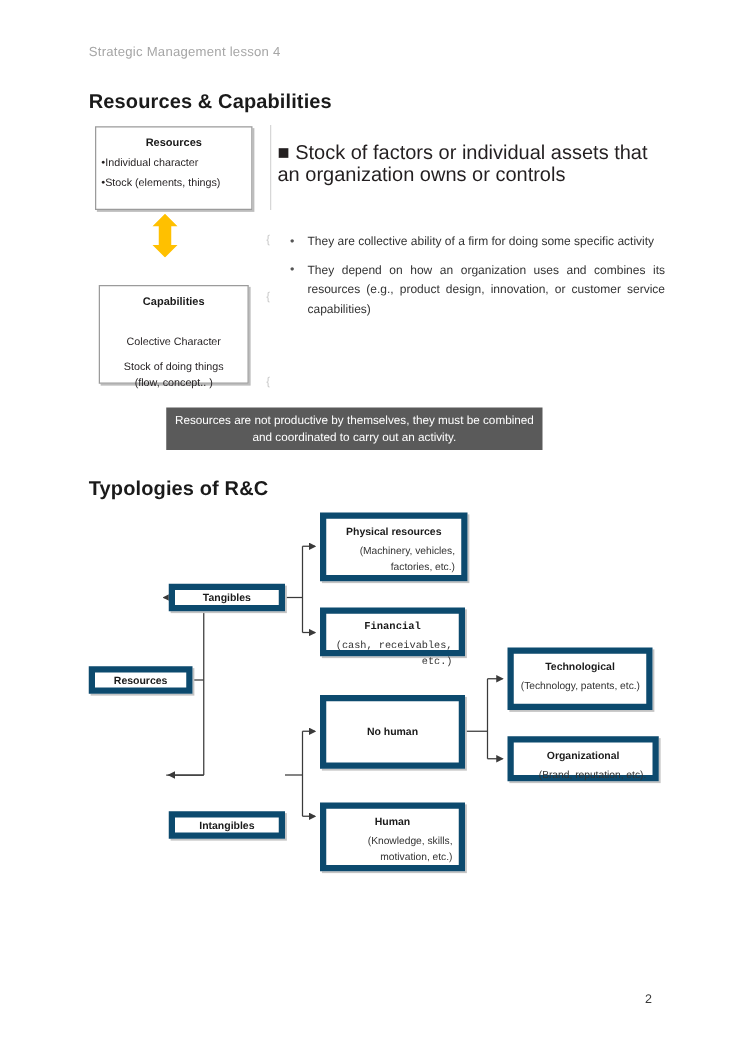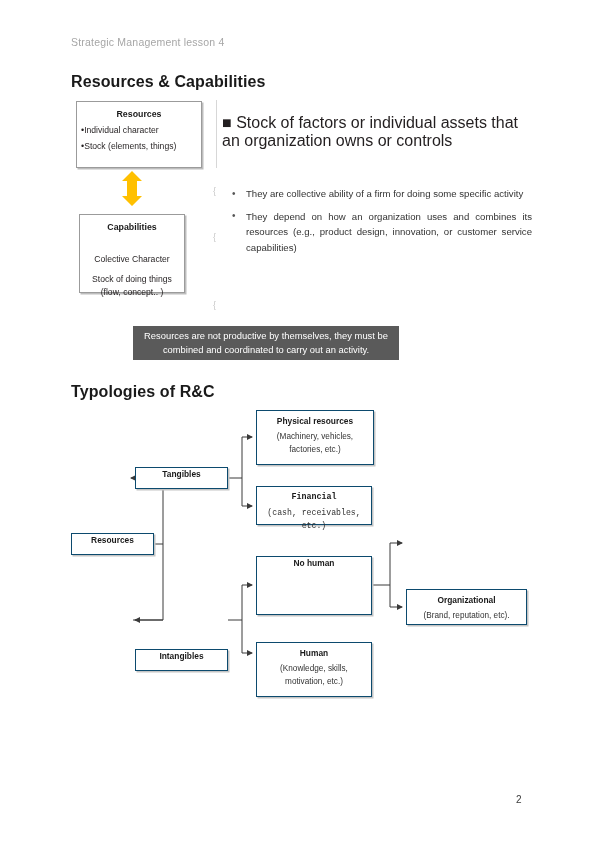--- a/index.html
+++ b/index.html
@@ -58,21 +58,21 @@
     border: 1px solid #9b9b9b;
     background: #ffffff;
     box-shadow: 1.5px 1.5px 0 0 #bdbdbd;
     text-align: center;
   }
   #box-resources {
     left: 76px; top: 101px; width: 126px; height: 67px;
     padding-top: 5px;
   }
   #box-capabilities {
-    left: 79px; top: 214px; width: 106px; height: 79px;
+    left: 79px; top: 228px; width: 120px; height: 79px;
     padding-top: 5px;
   }
   .cb-title {
     font-size: 8.8px;
     font-weight: bold;
     line-height: 15px;
     color: #1a1a1a;
   }
   .cb-line {
     font-size: 8.6px;
@@ -143,21 +143,21 @@
     top: -0.5px;
     font-size: 10px;
     color: #555555;
   }
 
   
   .banner {
     position: absolute;
     left: 133px;
     top: 326px;
-    width: 266px;
+    width: 301px;
     height: 34px;
     background: #5a5a5a;
     color: #ffffff;
     display: flex;
     align-items: center;
     justify-content: center;
     text-align: center;
     font-size: 9.4px;
     line-height: 14px;
     padding: 0 6px;
@@ -169,46 +169,46 @@
     position: absolute;
     left: 0;
     top: 0;
     width: 600px;
     height: 848px;
     pointer-events: none;
   }
   .node {
     position: absolute;
     box-sizing: border-box;
-    border: 1px solid #0c4a6e;
+    border: 5px solid #0c4a6e;
     background: #ffffff;
     box-shadow: 1.5px 1.5px 0 0 #c4c4c4;
     font-size: 8.4px;
     color: #231f20;
   }
   .node .n-title {
     display: block;
     text-align: center;
     font-weight: bold;
     font-size: 8.4px;
     line-height: 13px;
     padding-top: 4px;
     color: #1a1a1a;
   }
   .node .n-desc {
     display: block;
-    text-align: center;
+    text-align: right;
     font-size: 8.2px;
     line-height: 13px;
     padding: 2px 5px 0 5px;
     color: #333333;
   }
   .node.label-only {
     display: flex;
-    align-items: flex-start;
+    align-items: center;
     justify-content: center;
   }
   .node.label-only .n-title {
     padding-top: 0;
     width: 100%;
   }
 
   #n-resources     { left: 71px;  top: 533px; width: 83px;  height: 22px; }
   #n-tangibles     { left: 135px; top: 467px; width: 93px;  height: 22px; }
   #n-intangibles   { left: 135px; top: 609px; width: 93px;  height: 22px; margin-top: 40px; }
@@ -319,20 +319,24 @@
     <span class="n-title">Financial</span>
     <span class="n-desc">(cash, receivables, etc.)</span>
   </div>
   <div class="node label-only" id="n-nohuman">
     <span class="n-title">No human</span>
   </div>
   <div class="node" id="n-human">
     <span class="n-title">Human</span>
     <span class="n-desc">(Knowledge, skills, motivation, etc.)</span>
   </div>
+  <div class="node" id="n-technological">
+    <span class="n-title">Technological</span>
+    <span class="n-desc">(Technology, patents, etc.)</span>
+  </div>
   <div class="node" id="n-organizational">
     <span class="n-title">Organizational</span>
     <span class="n-desc">(Brand, reputation, etc).</span>
   </div>
 
   <div class="page-number">2</div>
 
 </div>
 
 </body></html>

